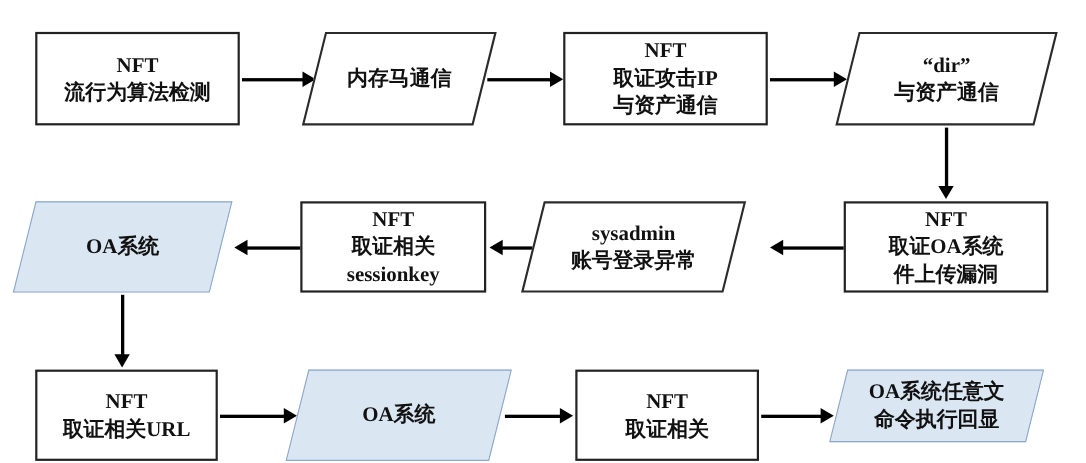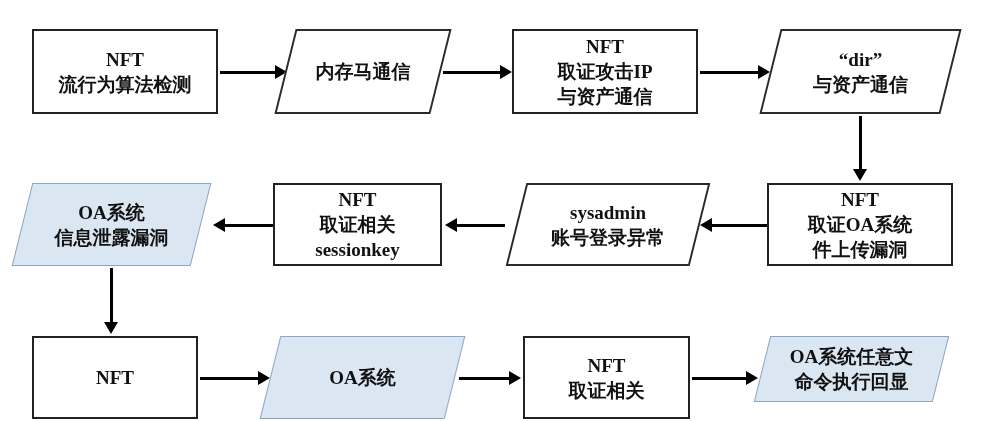--- a/index.html
+++ b/index.html
@@ -106,51 +106,51 @@
     <div class="lines">
       <div class="line">“dir”</div>
       <div class="line">与资产通信</div>
     </div>
   </div>
 
   <div class="node para blue" style="left:10px;top:167px;width:203px;height:83px">
     <div class="pshape"></div>
     <div class="lines">
       <div class="line">OA系统</div>
-      <div class="line">信息泄露漏洞</div>
     </div>
   </div>
 
   <div class="node rect" style="left:273px;top:167px;width:169px;height:83px">
     <div class="lines">
       <div class="line">NFT</div>
       <div class="line">取证相关</div>
       <div class="line">sessionkey</div>
     </div>
   </div>
 
-  <div class="node para" style="left:504px;top:167px;width:208px;height:83px">
+  <div class="node para" style="left:472px;top:167px;width:208px;height:83px">
     <div class="pshape"></div>
     <div class="lines">
       <div class="line">sysadmin</div>
       <div class="line">账号登录异常</div>
     </div>
   </div>
 
   <div class="node rect" style="left:767px;top:167px;width:186px;height:83px">
     <div class="lines">
       <div class="line">NFT</div>
       <div class="line">取证OA系统</div>
       <div class="line">件上传漏洞</div>
     </div>
   </div>
 
   <div class="node rect" style="left:32px;top:320px;width:166px;height:83px">
     <div class="lines">
       <div class="line">NFT</div>
+      <div class="line">取证相关URL</div>
     </div>
   </div>
 
   <div class="node para blue" style="left:258px;top:320px;width:209px;height:83px">
     <div class="pshape"></div>
     <div class="lines">
       <div class="line">OA系统</div>
     </div>
   </div>
 

